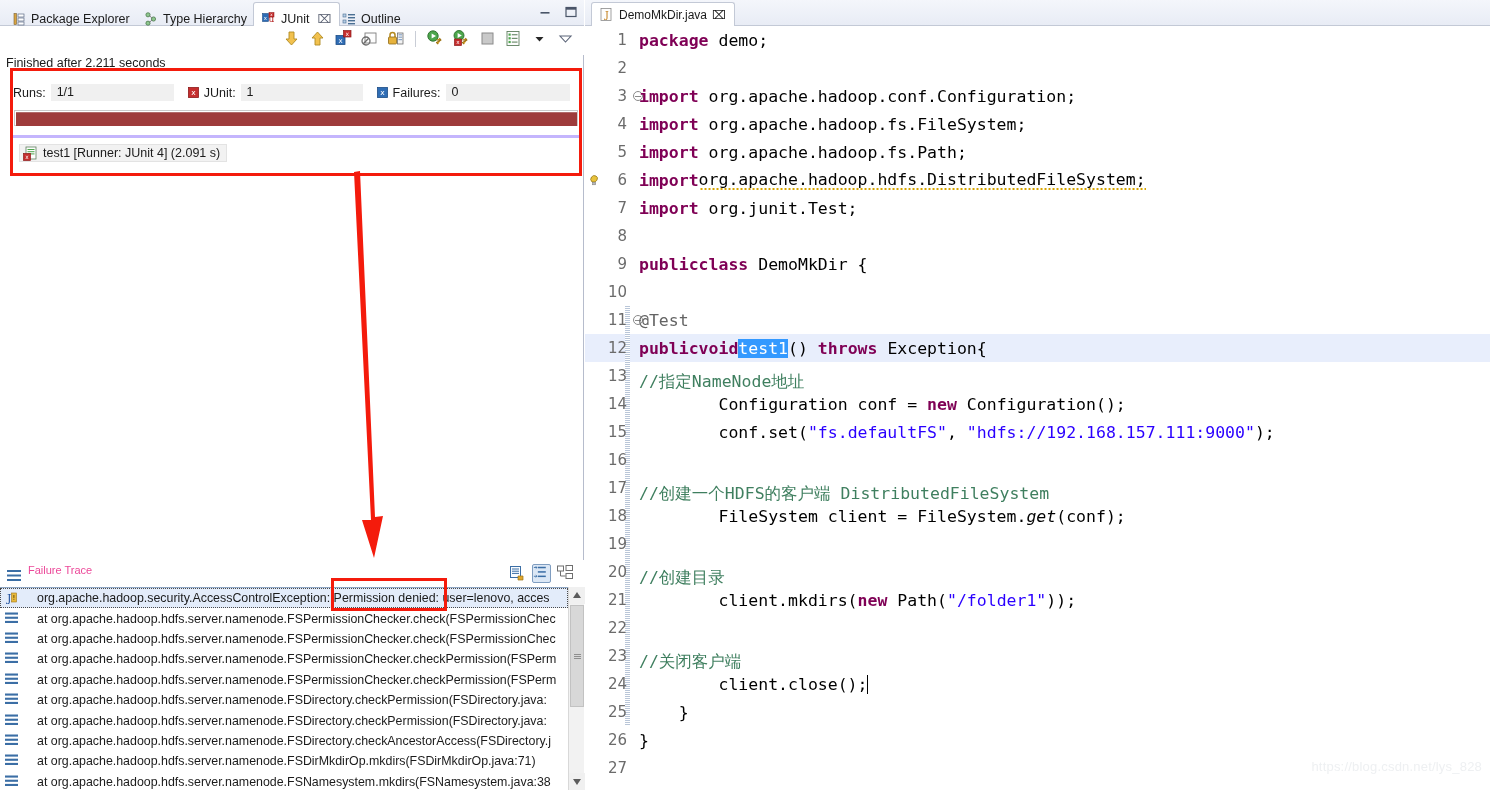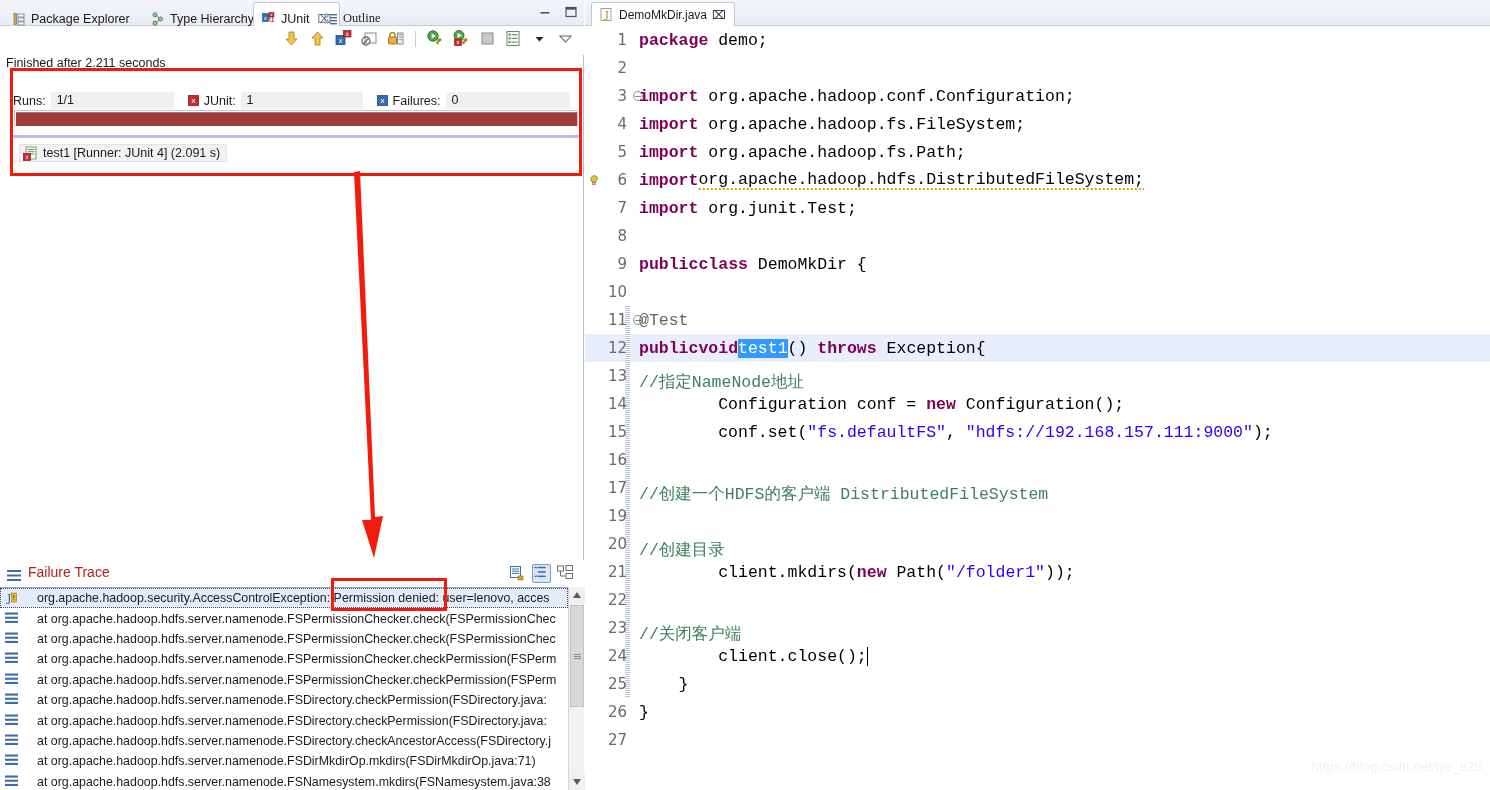--- a/index.html
+++ b/index.html
@@ -83,21 +83,21 @@
   #annot-box-1 {
     position: absolute; left: 10px; top: 68px;
     width: 572px; height: 108px;
     border: 3px solid #f41b0c;
     box-sizing: border-box;
     pointer-events: none;
   }
 
   
   #counters {
-    position: absolute; left: 13px; top: 91px;
+    position: absolute; left: 13px; top: 83px;
     width: 566px; height: 19px;
     display: flex; align-items: center;
     font-size: 12.5px; color: #1b1b1b;
   }
   .counter-group { display: flex; align-items: center; gap: 5px; }
   .counter-label { white-space: nowrap; }
   .counter-field {
     background: #f0f0f0;
     height: 17px; line-height: 17px;
     padding: 0 6px;
@@ -156,21 +156,21 @@
     box-sizing: border-box;
   }
   #ft-header {
     position: absolute; left: 0; top: 0;
     width: 584px; height: 27px;
     background: #ffffff;
     box-sizing: border-box;
   }
   #ft-header-label {
     position: absolute; left: 28px; top: 4px;
-    font-size: 14px; color: #b91c1c;
+    font-size: 11px; color: #ec4899;
   }
   #ft-header-icon {
     position: absolute; left: 7px; top: 7px;
     width: 14px; height: 11px;
   }
   #ft-header-icons {
     position: absolute; right: 10px; top: 4px;
     display: flex; align-items: center; gap: 6px;
   }
   #ft-list {
@@ -295,21 +295,21 @@
     border: 1px solid #8a8a8a;
     border-radius: 50%;
     box-sizing: border-box;
   }
   .fold::before {
     content: ""; position: absolute; left: 1px; top: 3.5px;
     width: 6px; height: 1px; background: #8a8a8a;
   }
   .code-text {
     position: absolute; left: 54px; top: 0; height: 28px;
-    display: flex; align-items: center; font-family: Liberation Mono, monospace;
+    display: flex; align-items: center;
   }
   
   .foldstripe {
     position: absolute; left: 40px; top: 0;
     width: 5px; height: 28px;
     background: repeating-linear-gradient(to bottom,#b9c6d8 0 1px, #ffffff 1px 2px);
   }
   
   .warn-marker {
     position: absolute; left: 3px; top: 6px;
@@ -360,21 +360,21 @@
           <svg width="14" height="14" viewBox="0 0 14 14">
             <rect x="2" y="1.5" width="2.5" height="11" fill="#d9a441" stroke="#7a6030" stroke-width=".6"></rect>
             <rect x="6" y="2" width="6" height="3" fill="#fff" stroke="#5d6b85" stroke-width=".7"></rect>
             <rect x="6" y="6" width="6" height="3" fill="#fff" stroke="#5d6b85" stroke-width=".7"></rect>
             <rect x="6" y="10" width="6" height="3" fill="#fff" stroke="#5d6b85" stroke-width=".7"></rect>
           </svg>
         </span>
         <span>Package Explorer</span>
       </div>
 
-      <div class="vtab" style="left:143px;">
+      <div class="vtab" style="left:136px;">
         <span class="ticon">
           <svg width="14" height="14" viewBox="0 0 14 14">
             <circle cx="4" cy="2.8" r="2.1" fill="#8fc88f" stroke="#3d6b3d" stroke-width=".7"></circle>
             <circle cx="9.5" cy="7" r="2.1" fill="#8fc88f" stroke="#3d6b3d" stroke-width=".7"></circle>
             <circle cx="4" cy="11.2" r="2.1" fill="#8fc88f" stroke="#3d6b3d" stroke-width=".7"></circle>
             <path d="M5.5 3.6 L8 6.2 M5.5 10.4 L8 7.9" stroke="#6a6a6a" stroke-width=".8" fill="none"></path>
           </svg>
         </span>
         <span>Type Hierarchy</span>
       </div>
@@ -386,21 +386,21 @@
             <text x="3.4" y="7.6" font-size="5.4" fill="#fff" text-anchor="middle" font-family="DejaVu Sans">x</text>
             <text x="9.5" y="9.6" font-size="9" fill="#b01818" text-anchor="middle" font-family="DejaVu Serif">u</text>
             <rect x="7" y="0.5" width="5" height="4.5" fill="#c52d2d" stroke="#8d1a1a" stroke-width=".5"></rect>
             <text x="9.5" y="4.2" font-size="4" fill="#fff" text-anchor="middle" font-family="DejaVu Sans">x</text>
           </svg>
         </span>
         <span>JUnit</span>
         <span class="close-x">⌧</span>
       </div>
 
-      <div class="vtab" style="left:316px;font-family:Liberation Serif, serif;">
+      <div class="vtab" style="left:334px;">
         <span class="ticon">
           <svg width="14" height="14" viewBox="0 0 14 14">
             <rect x="1" y="2" width="3" height="3" fill="#b8cfe6" stroke="#4a6f93" stroke-width=".6"></rect>
             <rect x="1" y="8" width="3" height="3" fill="#b8cfe6" stroke="#4a6f93" stroke-width=".6"></rect>
             <rect x="6" y="2" width="7" height="1.4" fill="#4a6f93"></rect>
             <rect x="6" y="5" width="7" height="1.4" fill="#4a6f93"></rect>
             <rect x="6" y="8" width="7" height="1.4" fill="#4a6f93"></rect>
             <rect x="6" y="11" width="7" height="1.4" fill="#4a6f93"></rect>
           </svg>
         </span>
@@ -742,20 +742,21 @@
           <div class="code-line"><span class="ln">8</span><span class="code-text"></span></div>
           <div class="code-line"><span class="ln">9</span><span class="code-text"><span class="kw">public</span> <span class="kw">class</span> DemoMkDir {</span></div>
           <div class="code-line"><span class="ln">10</span><span class="code-text"></span></div>
           <div class="code-line"><div class="foldstripe"></div><span class="ln">11</span><span class="fold"></span><span class="code-text">    <span class="ann">@Test</span></span></div>
           <div class="code-line highlight"><div class="foldstripe"></div><span class="ln">12</span><span class="code-text">    <span class="kw">public</span> <span class="kw">void</span> <span class="sel-token">test1</span>() <span class="kw">throws</span> Exception{</span></div>
           <div class="code-line"><div class="foldstripe"></div><span class="ln">13</span><span class="code-text">        <span class="cmt">//指定NameNode地址</span></span></div>
           <div class="code-line"><div class="foldstripe"></div><span class="ln">14</span><span class="code-text">        Configuration conf = <span class="kw">new</span> Configuration();</span></div>
           <div class="code-line"><div class="foldstripe"></div><span class="ln">15</span><span class="code-text">        conf.set(<span class="str">"fs.defaultFS"</span>, <span class="str">"hdfs://192.168.157.111:9000"</span>);</span></div>
           <div class="code-line"><div class="foldstripe"></div><span class="ln">16</span><span class="code-text"></span></div>
           <div class="code-line"><div class="foldstripe"></div><span class="ln">17</span><span class="code-text">        <span class="cmt">//创建一个HDFS的客户端 DistributedFileSystem</span></span></div>
+          <div class="code-line"><div class="foldstripe"></div><span class="ln">18</span><span class="code-text">        FileSystem client = FileSystem.<span class="stat">get</span>(conf);</span></div>
           <div class="code-line"><div class="foldstripe"></div><span class="ln">19</span><span class="code-text"></span></div>
           <div class="code-line"><div class="foldstripe"></div><span class="ln">20</span><span class="code-text">        <span class="cmt">//创建目录</span></span></div>
           <div class="code-line"><div class="foldstripe"></div><span class="ln">21</span><span class="code-text">        client.mkdirs(<span class="kw">new</span> Path(<span class="str">"/folder1"</span>));</span></div>
           <div class="code-line"><div class="foldstripe"></div><span class="ln">22</span><span class="code-text"></span></div>
           <div class="code-line"><div class="foldstripe"></div><span class="ln">23</span><span class="code-text">        <span class="cmt">//关闭客户端</span></span></div>
           <div class="code-line"><div class="foldstripe"></div><span class="ln">24</span><span class="code-text">        client.close();<span class="caret"></span></span></div>
           <div class="code-line"><div class="foldstripe"></div><span class="ln">25</span><span class="code-text">    }</span></div>
           <div class="code-line"><span class="ln">26</span><span class="code-text">}</span></div>
           <div class="code-line"><span class="ln">27</span><span class="code-text"></span></div>
         </div>

